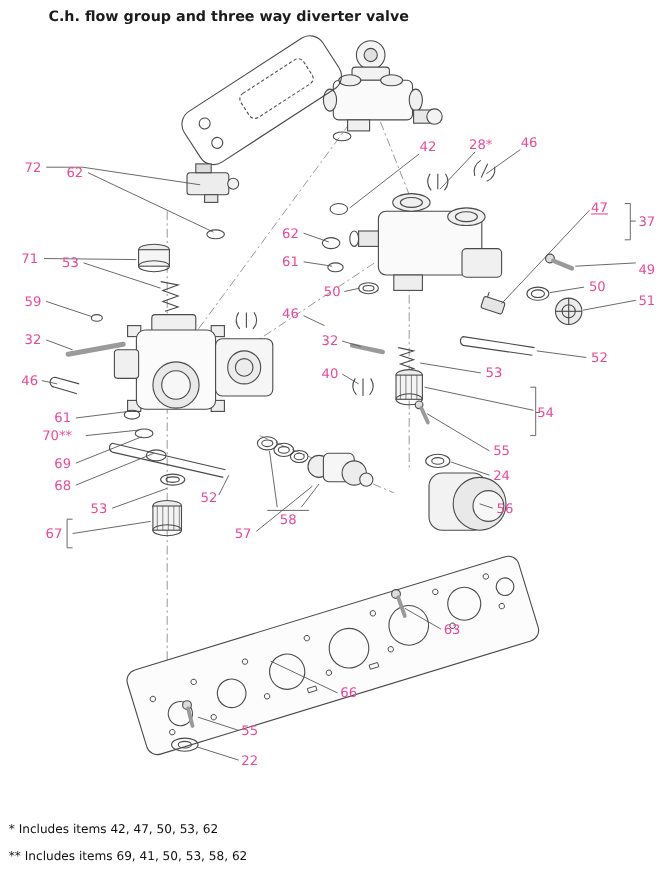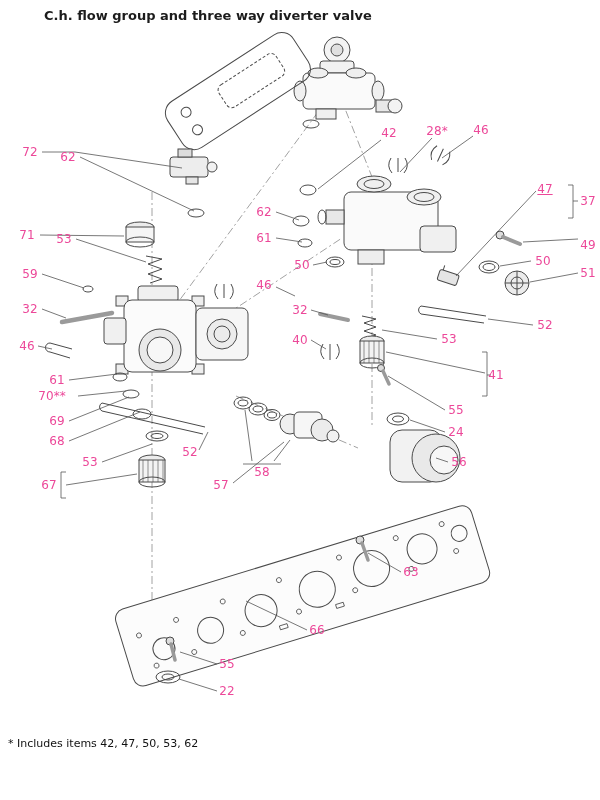--- a/index.html
+++ b/index.html
@@ -1,21 +1,21 @@
 <!DOCTYPE html>
 <html><head>
 <meta charset="utf-8">
 <style>
   html,body{margin:0;padding:0;background:#ffffff;}
   body{font-family:"DejaVu Sans","Liberation Sans",sans-serif;color:#111;}
   .stage{position:relative;width:600px;height:800px;background:#fff;overflow:hidden;}
   .page-title{position:absolute;left:44px;top:8px;font-size:13px;font-weight:bold;color:#1c1c1c;}
   svg.diagram{position:absolute;left:0;top:0;}
   .callout{position:absolute;transform:translate(-50%,-50%);font-size:12px;color:#ec4899;white-space:nowrap;}
-  .footnote{position:absolute;left:8px;font-size:11px;color:#111;}
+  .footnote{position:absolute;left:8px;font-size:11px;color:#111;margin-top:10px;}
   .footnote-1{top:737px;}
   .footnote-2{top:762px;}
 </style>
 </head>
 <body>
 
 <div class="stage">
 
   <div class="page-title">C.h. flow group and three way diverter valve</div>
 
@@ -298,33 +298,34 @@
       <div class="callout" style="left: 389px; top: 133px;">42</div>
       <div class="callout" style="left: 437px; top: 131px;">28*</div>
       <div class="callout" style="left: 481px; top: 130px;">46</div>
       <div class="callout" style="left: 545px; top: 189px; text-decoration: underline;">47</div>
       <div class="callout" style="left: 588px; top: 201px;">37</div>
       <div class="callout" style="left: 588px; top: 245px;">49</div>
       <div class="callout" style="left: 543px; top: 261px;">50</div>
       <div class="callout" style="left: 588px; top: 273px;">51</div>
       <div class="callout" style="left: 545px; top: 325px;">52</div>
       <div class="callout" style="left: 449px; top: 339px;">53</div>
-      <div class="callout" style="left: 496px; top: 375px;">41</div>
+      <div class="callout" style="left: 496px; top: 375px;">54</div>
       <div class="callout" style="left: 456px; top: 410px;">55</div>
       <div class="callout" style="left: 456px; top: 432px;">24</div>
       <div class="callout" style="left: 459px; top: 462px;">56</div>
       <div class="callout" style="left: 264px; top: 212px;">62</div>
       <div class="callout" style="left: 264px; top: 238px;">61</div>
       <div class="callout" style="left: 302px; top: 265px;">50</div>
       <div class="callout" style="left: 264px; top: 285px;">46</div>
       <div class="callout" style="left: 300px; top: 310px;">32</div>
       <div class="callout" style="left: 300px; top: 340px;">40</div>
       <div class="callout" style="left: 190px; top: 452px;">52</div>
       <div class="callout" style="left: 262px; top: 472px;">58</div>
       <div class="callout" style="left: 221px; top: 485px; text-align: center;">57</div>
       <div class="callout" style="left: 411px; top: 572px;">63</div>
       <div class="callout" style="left: 317px; top: 630px;">66</div>
       <div class="callout" style="left: 227px; top: 664px;">55</div>
       <div class="callout" style="left: 227px; top: 691px;">22</div>
     </div>
 
   <div class="footnote footnote-1">* Includes items 42, 47, 50, 53, 62</div>
+  <div class="footnote footnote-2">** Includes items 69, 41, 50, 53, 58, 62</div>
 </div>
 
 </body></html>

